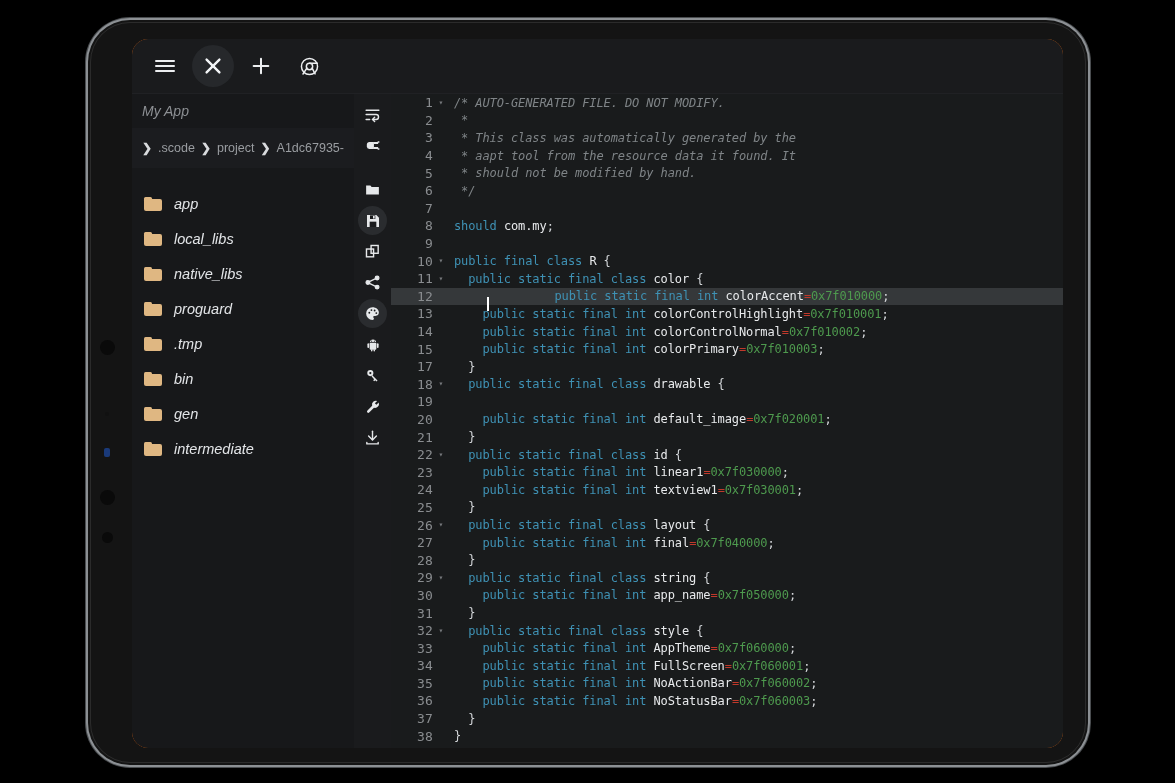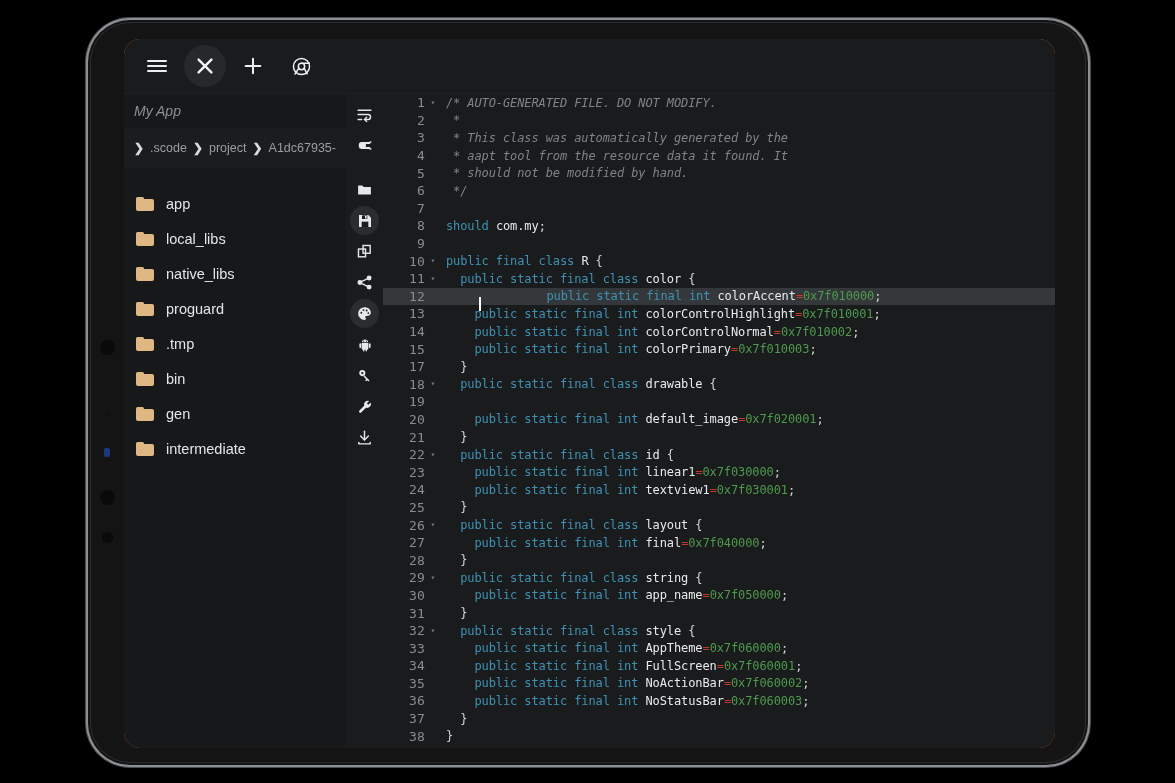--- a/index.html
+++ b/index.html
@@ -21,21 +21,21 @@
   #bezel-left{position:absolute;left:0;top:0;width:36px;height:100%;}
   .camdot{position:absolute;left:12px;border-radius:50%;background:#0a0a0a;}
   .camdot.c1{top:320px;width:15px;height:15px;}
   .camdot.c2{top:392px;width:4px;height:4px;background:#111;left:17px;}
   .camdot.c3{top:428px;width:6px;height:9px;background:#1a3a7a;left:16px;border-radius:2px;}
   .camdot.c4{top:470px;width:15px;height:15px;}
   .camdot.c5{top:512px;width:11px;height:11px;left:14px;}
 
   
   #screen{
-    position:absolute;left:36px;top:19px;width:931px;height:709px;
+    position:absolute;left:44px;top:19px;width:931px;height:709px;
     border-radius:16px 16px 16px 16px;background:#f97316;overflow:hidden;
     display:flex;flex-direction:column;
   }
 
   
   #toolbar{height:54px;min-height:54px;background:#1a1b1d;display:flex;align-items:center;
            padding-left:12px;gap:6px;border-bottom:1px solid #202124;}
   .tbtn{width:42px;height:42px;border-radius:50%;display:flex;align-items:center;justify-content:center;
         cursor:pointer;}
   .tbtn.hl{background:#26282b;}
@@ -45,21 +45,21 @@
   #body{flex:1;display:flex;min-height:0;}
 
   
   #leftpanel{width:222px;min-width:222px;background:#17181a;display:flex;flex-direction:column;}
   #projname{height:34px;display:flex;align-items:center;padding-left:10px;
             font-style:italic;font-size:14px;color:#8d9094;}
   #breadcrumb{height:40px;display:flex;align-items:center;gap:6px;padding-left:10px;
               background:#1b1c1f;font-size:12.5px;color:#9a9da1;overflow:hidden;white-space:nowrap;}
   .crumb{display:flex;align-items:center;gap:6px;}
   .chev{color:#d8dadd;font-size:12px;font-weight:bold;}
-  #filelist{flex:1;padding-top:18px;overflow:hidden;}
+  #filelist{flex:1;padding-top:18px;overflow:hidden;font-style:italic;}
   .fitem{display:flex;align-items:center;gap:12px;height:35px;padding-left:12px;cursor:pointer;}
   .flabel{font-size:14.5px;color:#e3e5e8;}
   .folder{width:18px;height:14px;position:relative;flex:none;}
   .folder:before{content:"";position:absolute;left:0;top:2px;width:18px;height:12px;
                  background:#dfb782;border-radius:1.5px 2px 2px 2px;}
   .folder:after{content:"";position:absolute;left:0;top:0;width:8px;height:4px;
                 background:#dfb782;border-radius:1.5px 1.5px 0 0;}
 
   
   #rail{width:37px;min-width:37px;background:#1a1b1d;display:flex;flex-direction:column;

